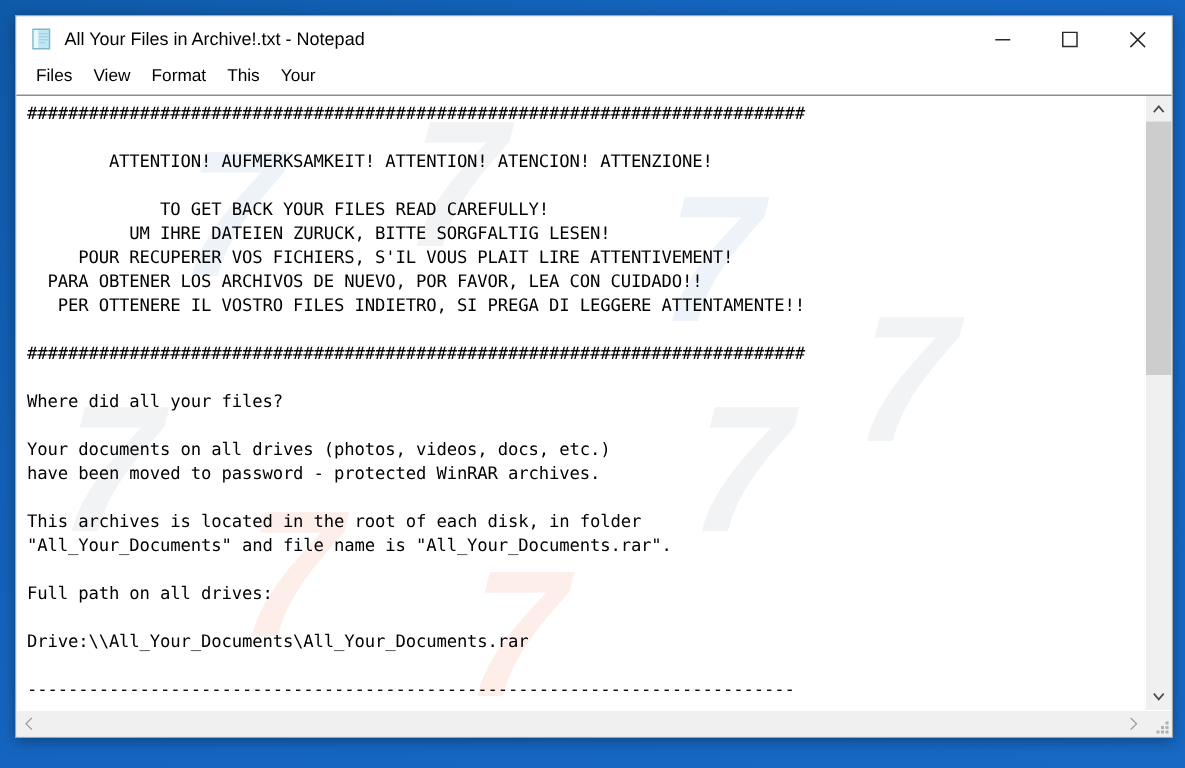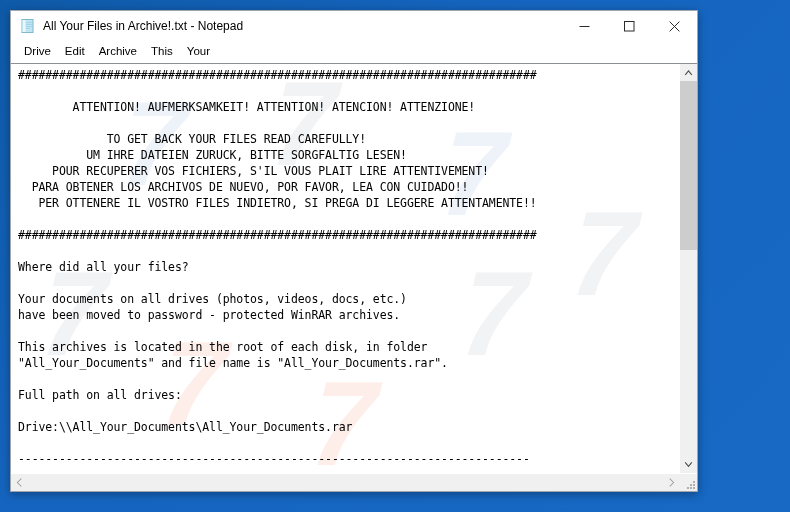--- a/index.html
+++ b/index.html
@@ -18,21 +18,21 @@
     height: 512px;
     background: linear-gradient(135deg, #0f5aa8 0%, #1565C0 40%, #1769c4 100%);
     overflow: hidden;
   }
 
   
   #notepad-window {
     position: absolute;
     left: 10px;
     top: 10px;
-    width: 688px;
+    width: 772px;
     height: 482px;
     background: #ffffff;
     border: 1px solid #9ea7ad;
     box-shadow: 0 2px 9px rgba(0,0,0,0.35);
     display: flex;
     flex-direction: column;
     box-sizing: border-box;
   }
 
   
@@ -262,23 +262,23 @@
         </div>
         <div class="wbtn">
           <svg width="11" height="11" viewBox="0 0 11 11">
               <path d="M0.6 0.6 L10.4 10.4 M10.4 0.6 L0.6 10.4" stroke="#2b2b2b" stroke-width="1" fill="none"></path>
             </svg>
         </div>
       </div>
     </div>
 
     <div class="menubar">
-      <div class="menu-item">Drive</div>
-      <div class="menu-item">Edit</div>
-      <div class="menu-item">Archive</div>
+      <div class="menu-item">Files</div>
+      <div class="menu-item">View</div>
+      <div class="menu-item">Format</div>
       <div class="menu-item">This</div>
       <div class="menu-item">Your</div>
     </div>
 
     <div class="client">
       <div class="client-row">
 
         <div class="textarea-wrap">
           <div class="watermark">
             <span class="wm-shape wm-blue" style="left:110px; top:10px; transform:skewX(-14deg);">7</span>

